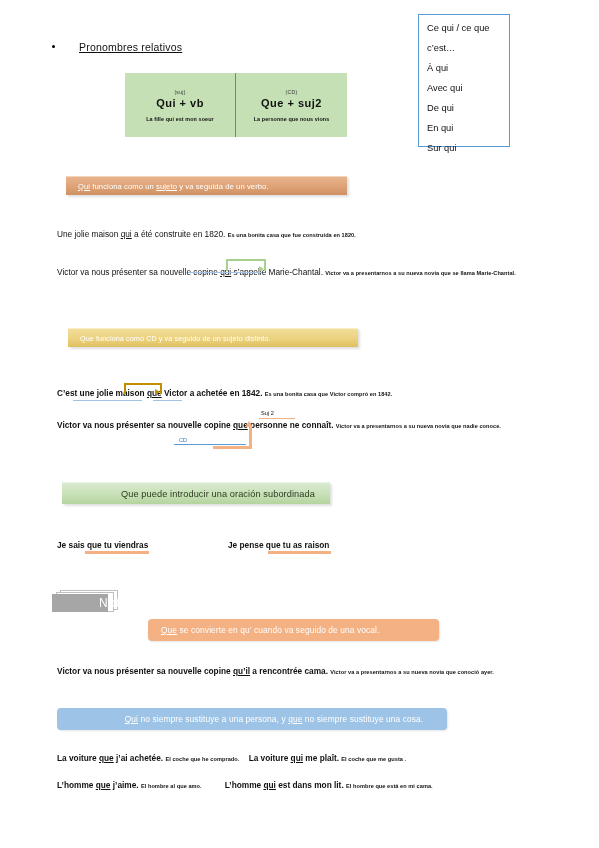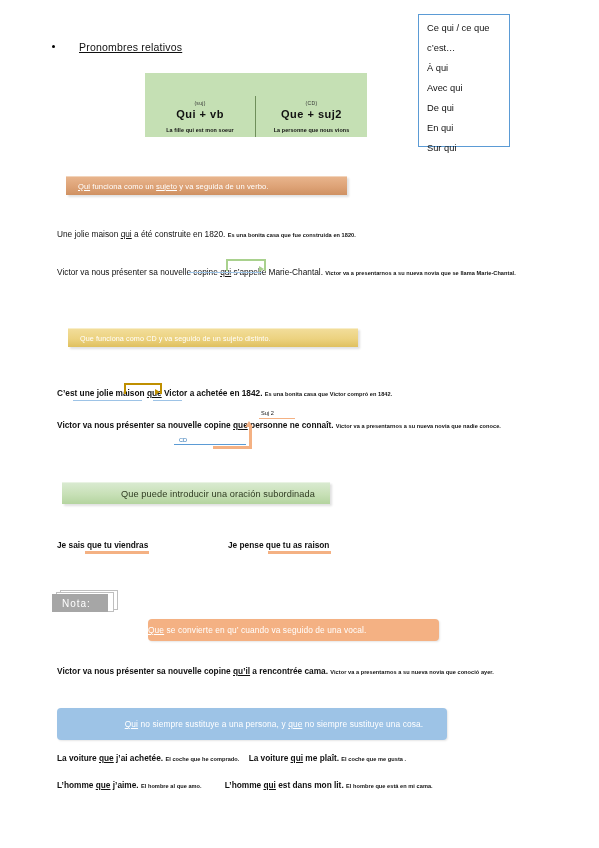--- a/index.html
+++ b/index.html
@@ -29,25 +29,24 @@
     width: 3px; height: 3px; background: #000; border-radius: 50%;
     display: inline-block; transform: translateY(-3px);
   }
   #bullet-label {
     font-size: 10.5px; text-decoration: underline; letter-spacing: .2px;
     color: #111;
   }
 
   
   #green-table {
-    left: 145px; top: 73px;
+    left: 125px; top: 73px;
     width: 222px; height: 64px;
     background: #c5e0b4;
     display: flex;
-    align-items: flex-end;
   }
   .gt-cell {
     flex: 1 1 50%;
     display: flex; flex-direction: column;
     align-items: center; justify-content: center;
     gap: 2px;
     padding: 4px 2px;
     box-sizing: border-box;
   }
   .gt-cell.left { border-right: 1px solid #6f8f5a; }
@@ -115,35 +114,35 @@
   #nota-back1 {
     left: 4px; top: 2px; width: 56px; height: 18px;
     background: #ffffff; border: 1px solid #bfbfbf;
   }
   #nota-front {
     left: 0; top: 4px; width: 56px; height: 18px;
     background: #a6a6a6;
     display: flex; align-items: center; padding-left: 10px;
     box-sizing: border-box;
   }
-  #nota-front .banner-text { font-size: 10px; color: #ffffff; letter-spacing: 1px; }
+  #nota-front .banner-text { font-size: 12px; color: #ffffff; letter-spacing: 1px; margin-left: 37px; }
 
   #banner-vocal {
     left: 148px; top: 619px;
     width: 291px; height: 22px;
     background: #f4b183;
     border-radius: 4px;
-    padding-left: 0;
+    padding-left: 13px;
     box-shadow: 1px 1px 2px rgba(0,0,0,0.10);
   }
   #banner-vocal .banner-text { font-size: 8.4px; color: #ffffff; font-weight: normal; }
 
   #banner-blue {
     left: 57px; top: 708px;
-    width: 390px; height: 32px;
+    width: 390px; height: 22px;
     background: #9dc3e6;
     border-radius: 4px;
     justify-content: center;
     box-shadow: 1px 1px 2px rgba(0,0,0,0.10);
   }
   #banner-blue .banner-text { font-size: 8.4px; color: #ffffff; }
 
   
   .ex-line { font-size: 8.3px; color: #111; line-height: 1.55; }
   .ex-line.bold { font-weight: bold; }

